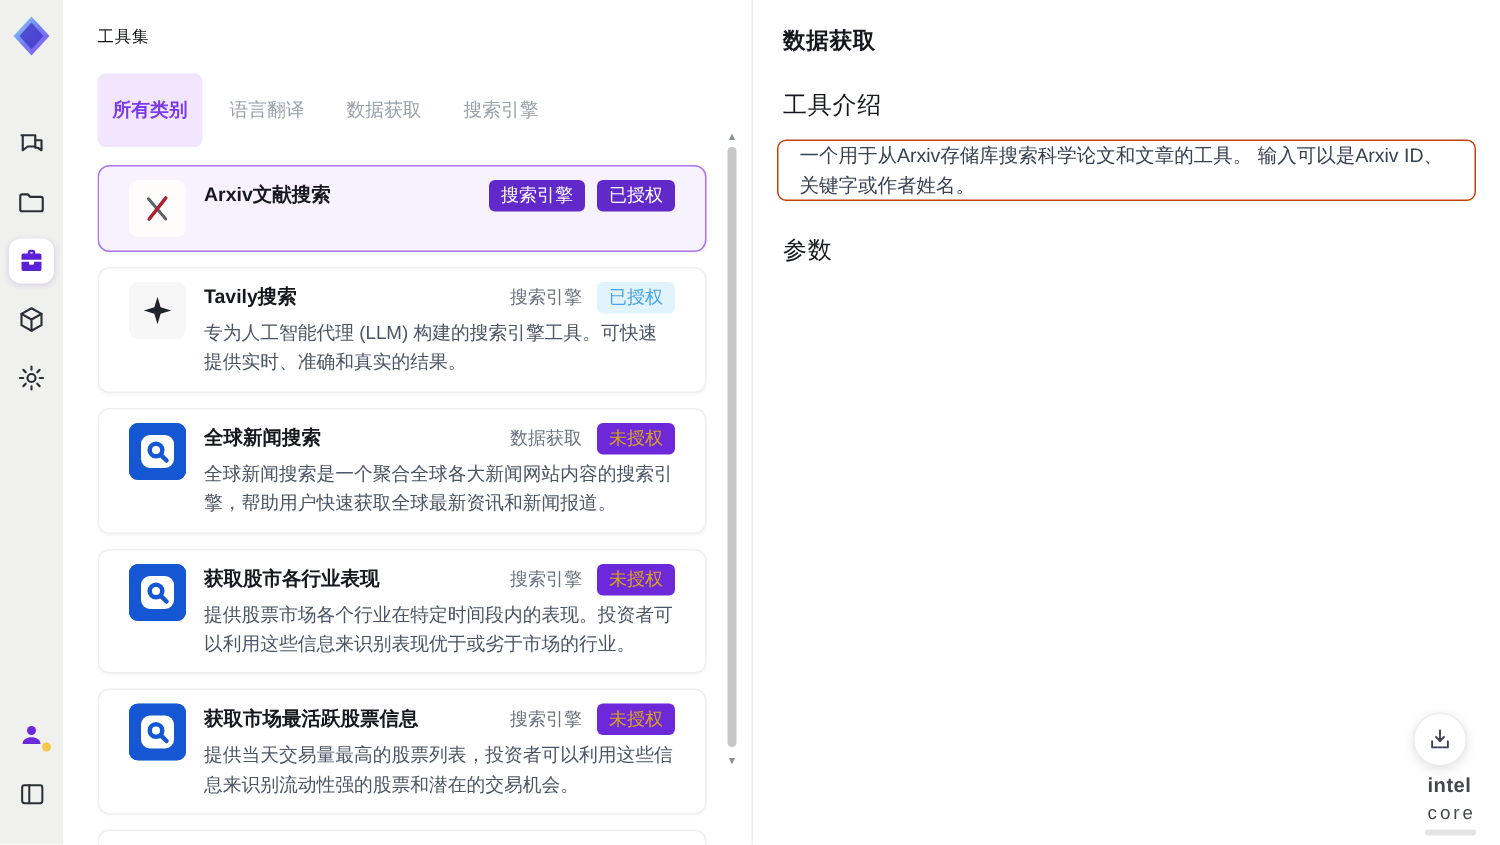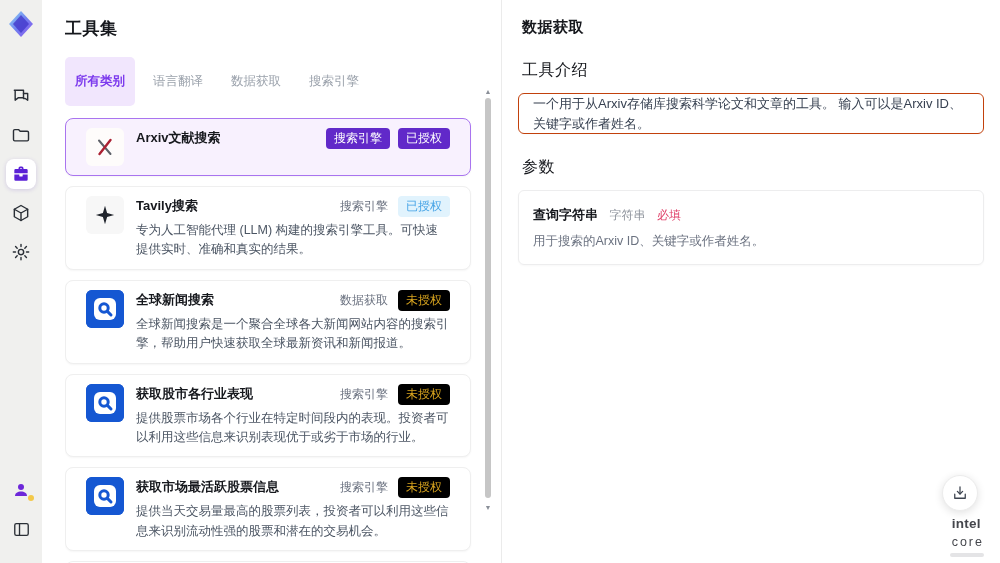--- a/index.html
+++ b/index.html
@@ -30,21 +30,21 @@
     position:absolute; right:2px; bottom:4px; width:6px; height:6px;
     border-radius:50%; background:#f3c94a;
   }
 
   
   .list-panel {
     width:460px; flex:none; position:relative;
     border-right:1px solid #ebebeb;
     padding:17px 0 0 23px; background:#fff;
   }
-  .list-title { font-size:17px; font-weight:bold; margin:0; letter-spacing:.5px; }
+  .list-title { font-size:11px; font-weight:normal; margin:0; letter-spacing:.5px; }
   .tabs { display:flex; gap:8px; margin-top:17px; }
   .tab {
     font-size:12.5px; color:#9aa1ab; padding:16px 10px; border-radius:5px;
     cursor:pointer; white-space:nowrap;
   }
   .tab.active { background:#f1e6fd; color:#7c3aed; font-weight:bold; }
 
   .cards {
     margin-top:12px; padding-right:30px; overflow:hidden;
     height:464px; display:flex; flex-direction:column; gap:10px;
@@ -65,21 +65,21 @@
   .icon-tile-gray   { background:#f4f4f4; }
   .card-main { flex:1; min-width:0; }
   .card-head { display:flex; align-items:flex-start; justify-content:space-between; }
   .card-title { font-size:13px; font-weight:bold; padding-top:1px; }
   .card-tags { display:flex; gap:8px; margin-left:8px; flex:none; align-items:center; }
   .tag { font-size:12px; padding:2px 8px; border-radius:4px; white-space:nowrap; }
   .tag.cat-solid  { background:#6129c9; color:#fff; }
   .tag.auth-purple{ background:#6129c9; color:#fff; }
   .tag.cat-plain  { color:#6b7280; padding:2px 2px; }
   .tag.auth-blue  { background:#e1f3fd; color:#47a4e6; }
-  .tag.auth-yellow{ background:#000000; color:#d8a41e; }
+  .tag.auth-yellow{ background:#6d28d9; color:#d8a41e; }
   .card-desc { font-size:12.5px; color:#4b5563; line-height:1.55; margin-top:4px; }
 
   
   .vscroll { position:absolute; top:88px; right:9px; bottom:0; width:8px; }
   .vscroll .arr {
     width:8px; height:8px; color:#8a8f98; font-size:7px; line-height:8px;
     text-align:center; cursor:pointer; user-select:none;
   }
   .vscroll .arr.down { position:absolute; top:416px; }
   .vscroll .thumb {
@@ -311,28 +311,20 @@
       <div class="thumb"></div>
       <div class="arr down">▼</div>
     </div>
   </div>
 
   <div class="detail-panel">
     <h2 class="detail-title">数据获取</h2>
     <div class="section-h">工具介绍</div>
     <div class="intro-box">一个用于从Arxiv存储库搜索科学论文和文章的工具。 输入可以是Arxiv ID、关键字或作者姓名。</div>
     <div class="section-h">参数</div>
-    <div class="param-card">
-      <div class="param-head">
-        <span class="param-name">查询字符串</span>
-        <span class="param-type">字符串</span>
-        <span class="param-required">必填</span>
-      </div>
-      <div class="param-desc">用于搜索的Arxiv ID、关键字或作者姓名。</div>
-    </div>
 
     <div class="fab">
       <svg width="18" height="18" viewBox="0 0 24 24" fill="none" stroke="#3d4450" stroke-width="1.7" stroke-linecap="round" stroke-linejoin="round">
         <path d="M12 4v9"></path>
           <path d="M8.5 9.8 12 13.3l3.5-3.5"></path>
           <path d="M5 13.5V19h14v-5.5"></path>
       </svg>
     </div>
     <div class="brand">
       <span class="b1">intel</span>

